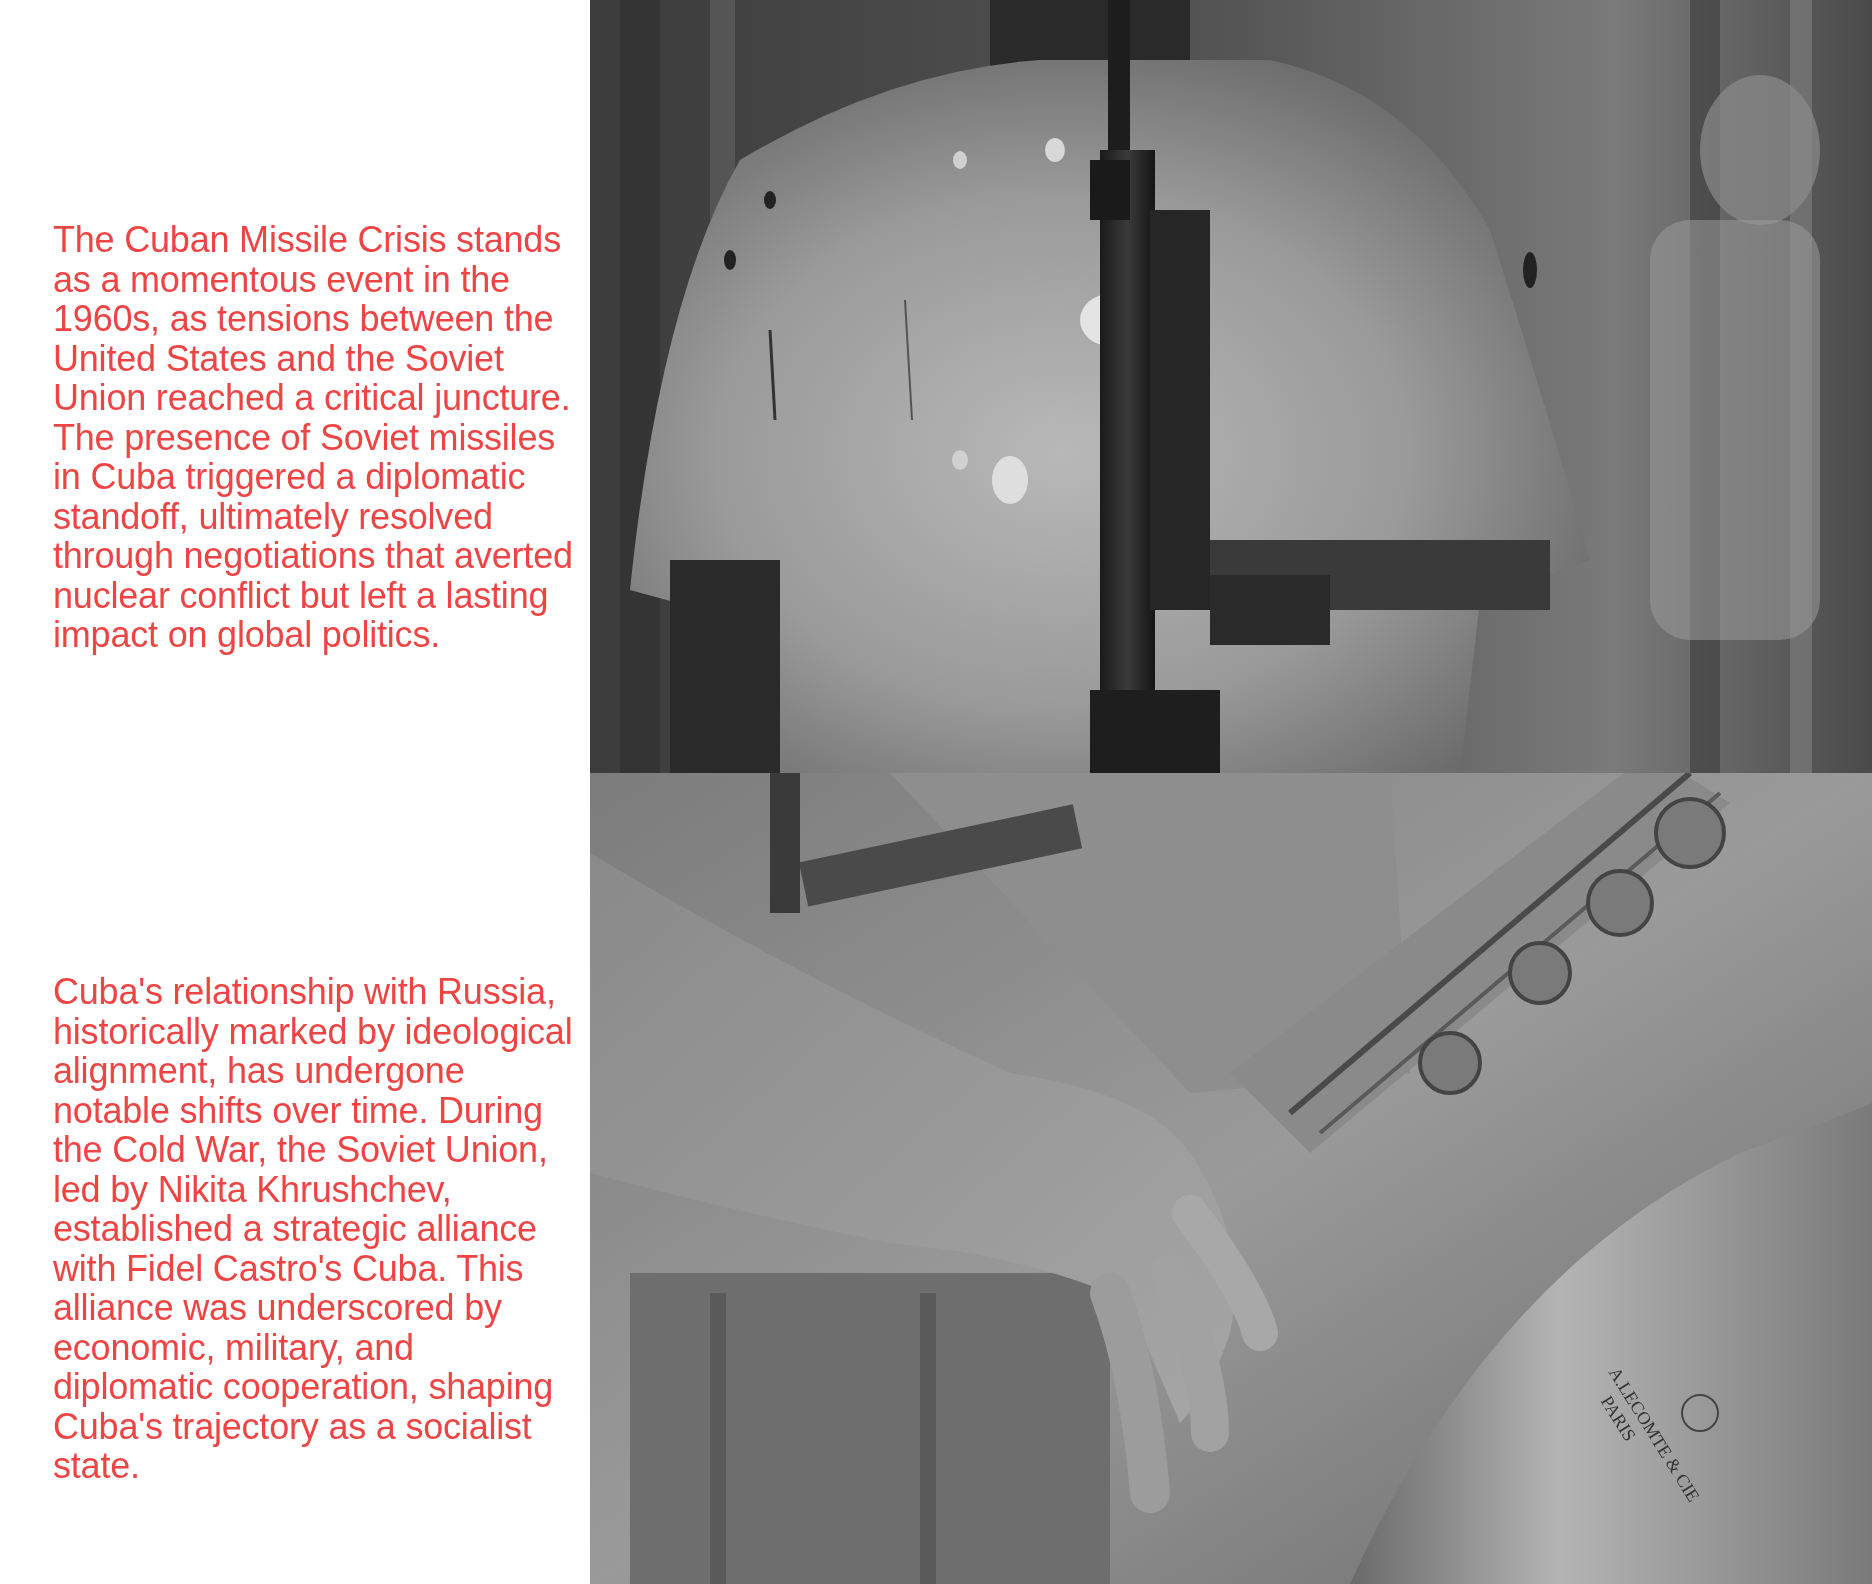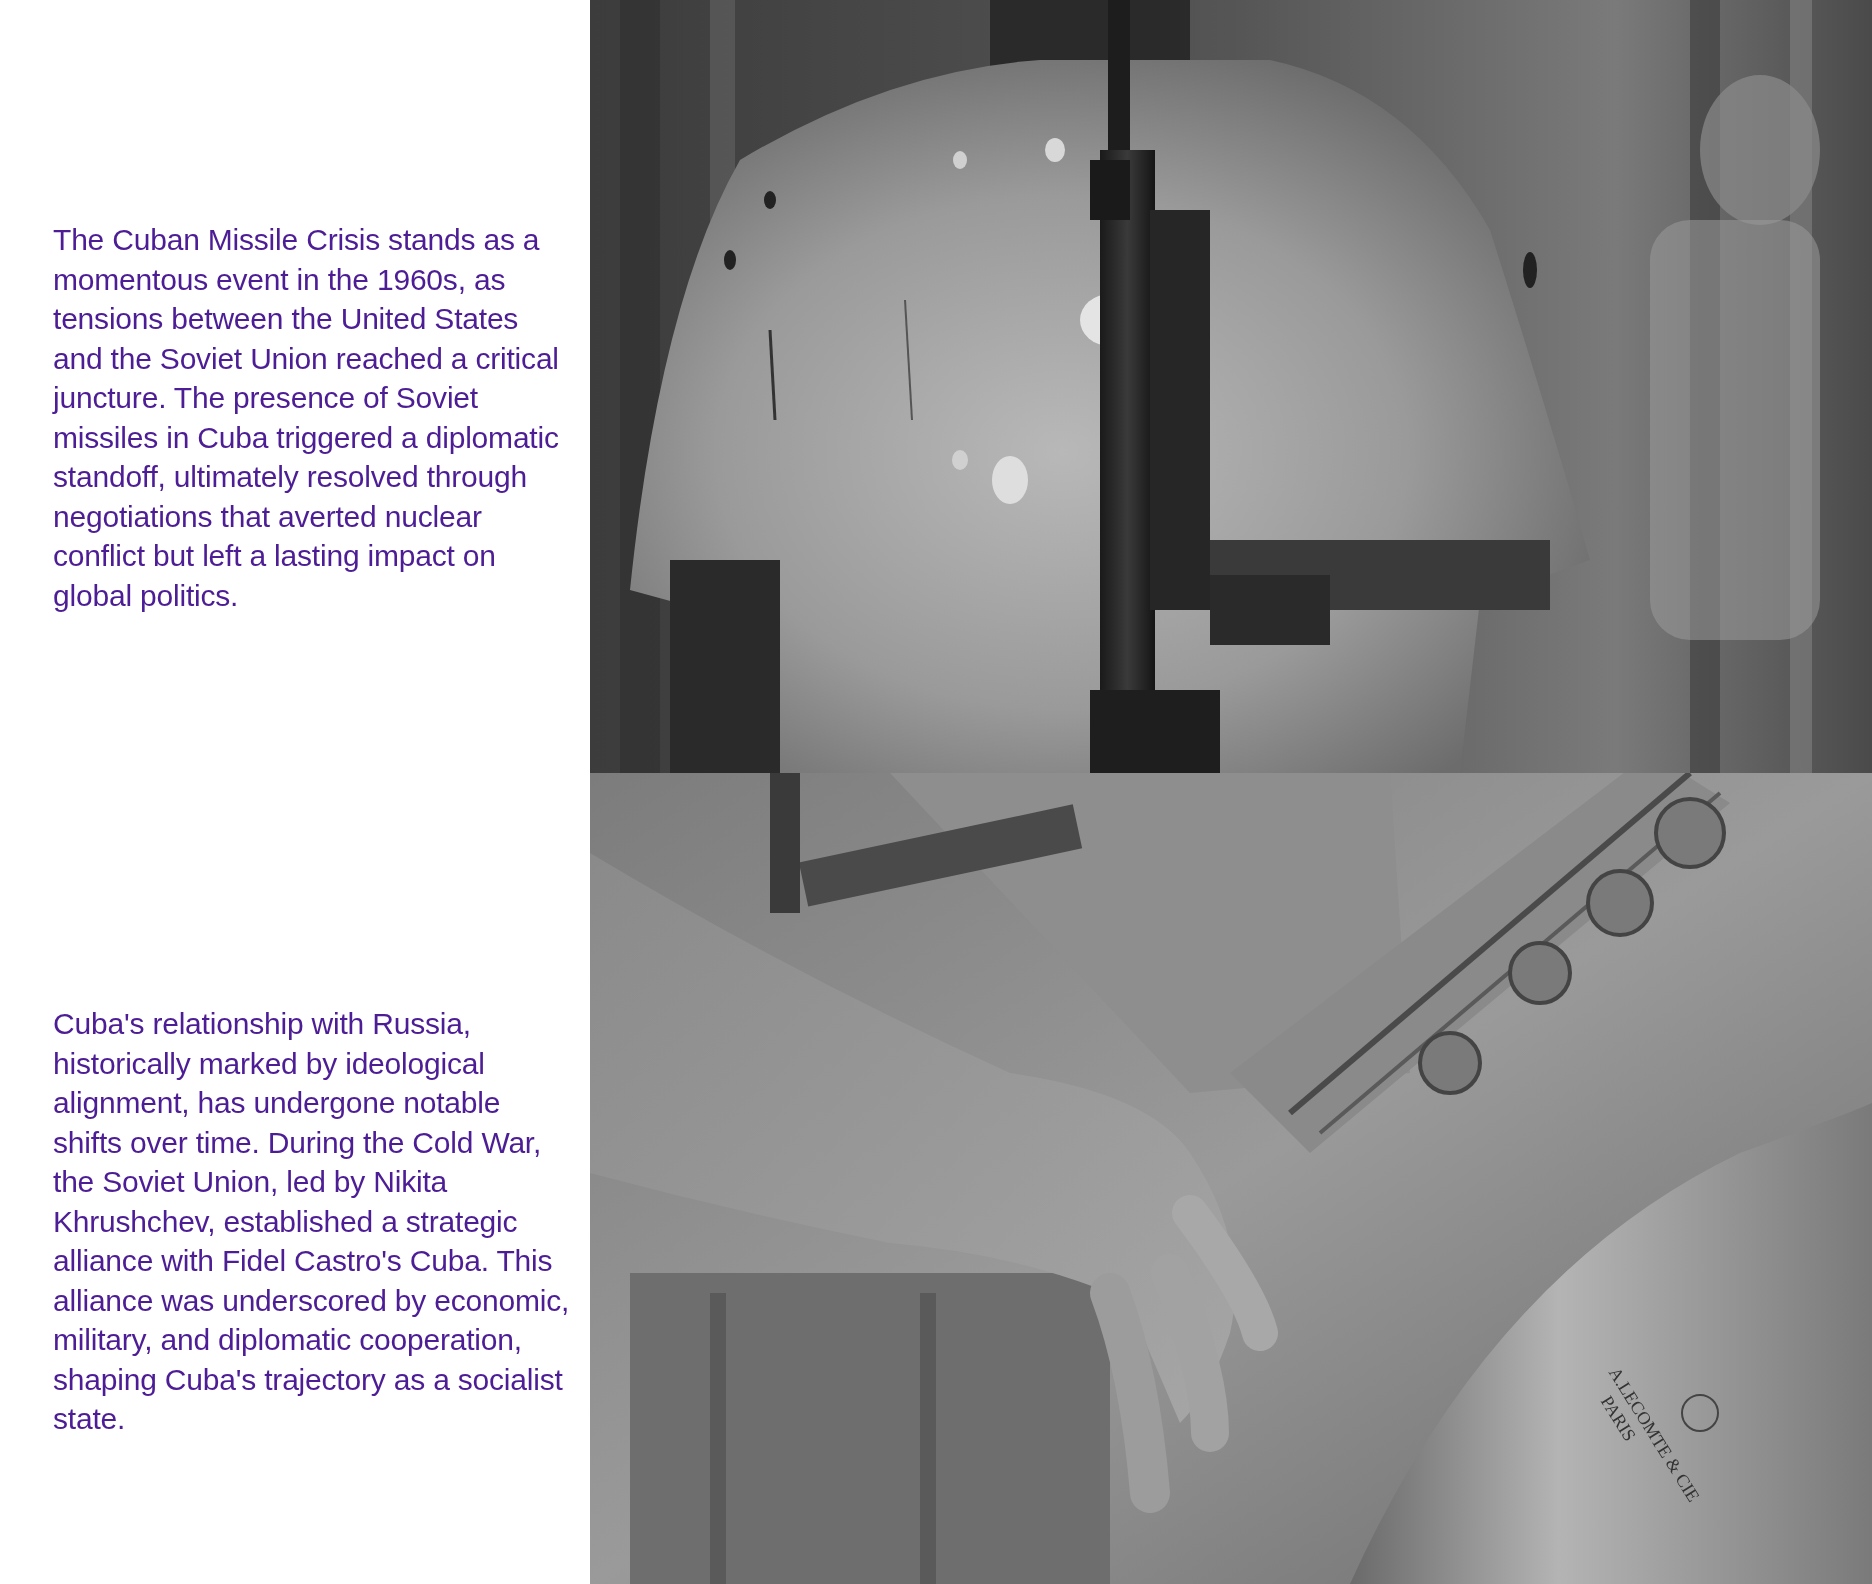--- a/index.html
+++ b/index.html
@@ -2,25 +2,25 @@
 <html><head>
   <meta charset="utf-8">
   <style>
     * { margin: 0; padding: 0; box-sizing: border-box; }
     html, body { width: 1872px; height: 1584px; background: #ffffff; overflow: hidden; }
     body { position: relative; font-family: "Liberation Sans", "DejaVu Sans", sans-serif; color: #111111; }
 
     .text-col { position: absolute; left: 0; top: 0; width: 590px; height: 1584px; background: #ffffff; }
     .para {
       position: absolute; left: 53px; width: 520px;
-      font-size: 30px; line-height: 39.5px; letter-spacing: -0.2px;
-      color: #4c1d95;
+      font-size: 36px; line-height: 39.5px; letter-spacing: -0.2px;
+      color: #ef4444;
     }
     .para-1 { top: 220px; }
-    .para-2 { top: 1004px; }
+    .para-2 { top: 972px; }
 
     .photo-col { position: absolute; left: 590px; top: 0; width: 1282px; height: 1584px; }
     .photo { position: absolute; left: 0; width: 1282px; overflow: hidden; }
     .photo-top { top: 0; height: 773px; background: #5a5a5a; }
     .photo-bottom { top: 773px; height: 811px; background: #8a8a8a; }
     .photo svg { display: block; width: 100%; height: 100%; }
   </style>
 </head>
 <body>
 

